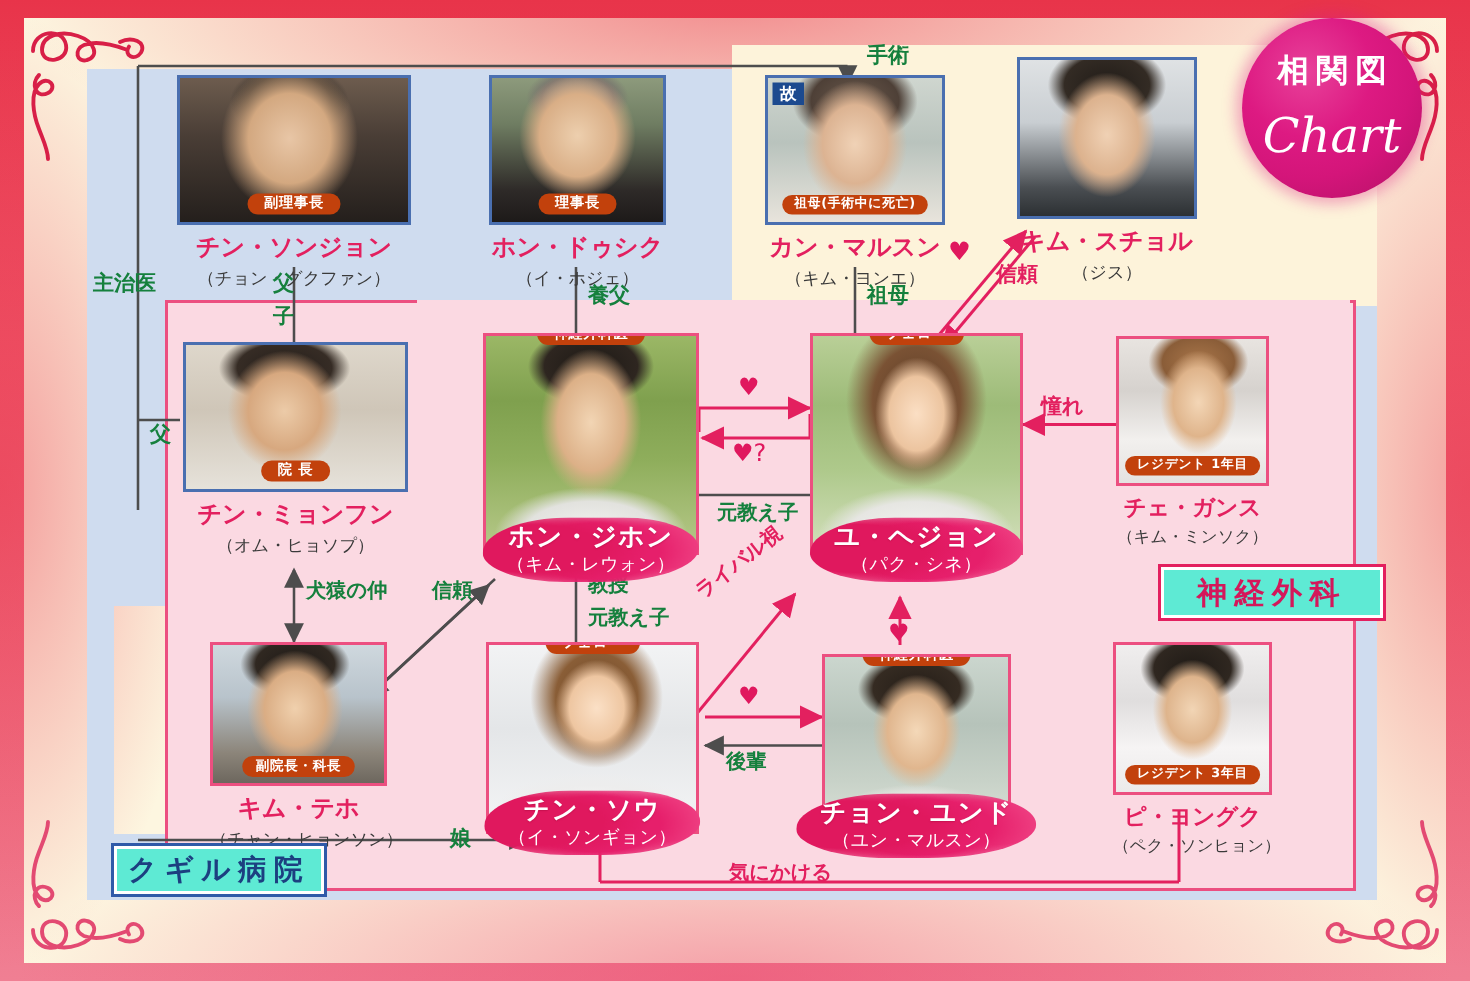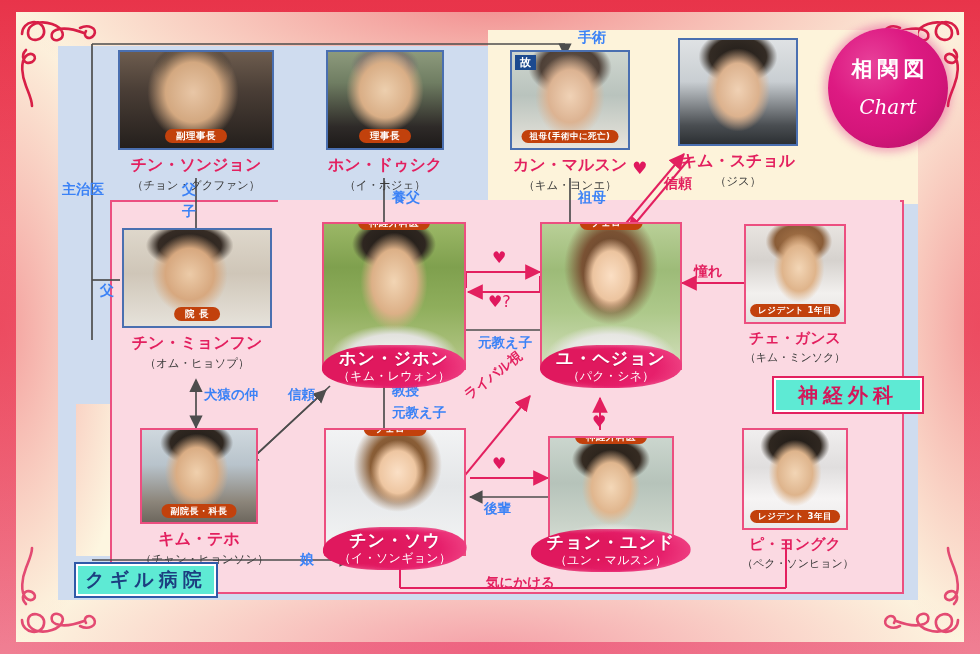--- a/index.html
+++ b/index.html
@@ -55,21 +55,21 @@
     background:
       radial-gradient(ellipse 55% 62% at 22% 48%,#e0185e 0%,#e0185e 60%,rgba(224,24,94,0) 100%),
       radial-gradient(ellipse 48% 70% at 52% 52%,#e61f6b 0%,#e61f6b 62%,rgba(230,31,107,0) 100%),
       radial-gradient(ellipse 45% 58% at 80% 46%,#ee3d80 0%,#ee3d80 58%,rgba(238,61,128,0) 100%),
       radial-gradient(ellipse 60% 40% at 50% 75%,#f2609a 0%,rgba(242,96,154,0) 100%);
     border-radius:40% 35% 45% 38%/55% 48% 52% 45%;z-index:-1;}
   .brush .bn{color:#fff;font-weight:bold;font-size:17px;letter-spacing:1px;
     text-shadow:0 1px 1px rgba(150,0,50,.35);line-height:1.15;}
   .brush .bs{color:#fff;font-size:12px;letter-spacing:.3px;line-height:1.2;}
   .lbl{position:absolute;white-space:nowrap;font-weight:bold;line-height:1;}
-  .lbl.dark{color:#3b82f6;}
+  .lbl.dark{color:#15803d;}
   .lbl.pink{color:#e3205f;}
   .heart{position:absolute;color:#e0185e;line-height:1;}
 
   svg.arrows{position:absolute;left:0;top:0;width:980px;height:654px;
     pointer-events:none;overflow:visible;}
 
   
   .plate{position:absolute;box-sizing:border-box;background:#5eead4;
     display:flex;align-items:center;justify-content:center;
     font-weight:bold;letter-spacing:5px;}
@@ -79,21 +79,21 @@
     box-shadow:0 0 0 2px #fff inset;}
 
   
   .logo{position:absolute;width:120px;height:120px;border-radius:50%;
     background:
       radial-gradient(circle at 36% 30%,#e8419a 0%,#dd1a82 38%,#d4157a 62%,#c41370 80%,rgba(196,19,112,.85) 100%);
     display:flex;flex-direction:column;align-items:center;justify-content:center;
     box-shadow:0 0 9px 4px rgba(222,26,130,.35);}
   .logo .l1{color:#fff;font-size:21px;font-weight:bold;letter-spacing:5px;
     margin-left:5px;line-height:1.1;}
-  .logo .l2{color:#fff;font-size:20px;font-style:italic;
+  .logo .l2{color:#fff;font-size:32px;font-style:italic;
     font-family:"DejaVu Serif","Liberation Serif",serif;line-height:1.1;margin-top:14px;}
 </style>
 </head>
 <body>
 
 <div id="stage">
 
   <div class="frame-outer"></div>
   <div class="frame-inner"></div>
   <div class="frame-wash"></div>
@@ -376,18 +376,18 @@
 
   <div class="heart" style="left:492px;top:250px;font-size:16px;">♥</div>
   <div class="heart" style="left:488px;top:294px;font-size:16px;">♥?</div>
   <div class="heart" style="left:632px;top:160px;font-size:17px;">♥</div>
   <div class="heart" style="left:592px;top:414px;font-size:16px;">♥</div>
   <div class="heart" style="left:492px;top:456px;font-size:16px;">♥</div>
 
   <div class="plate blue" style="left:74px;top:562px;width:144px;height:36px;font-size:19px;">クギル病院</div>
   <div class="plate pink" style="left:772px;top:376px;width:152px;height:38px;font-size:20px;">神経外科</div>
 
-  <div class="logo" style="left:828px;top:28px;">
+  <div class="logo" style="left:828px;top:12px;">
     <div class="l1">相関図</div>
     <div class="l2">Chart</div>
   </div>
 
 </div>
 
 </body></html>

